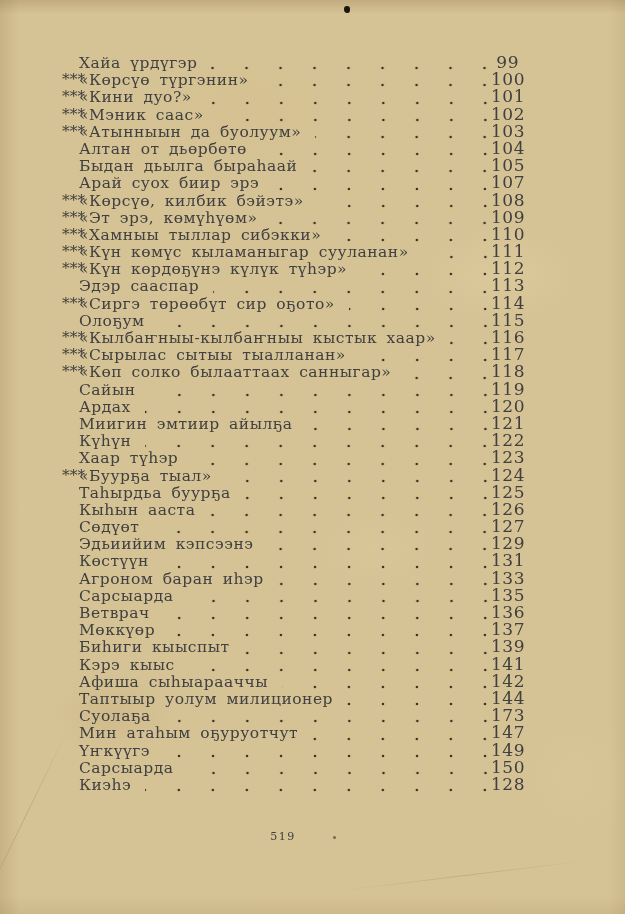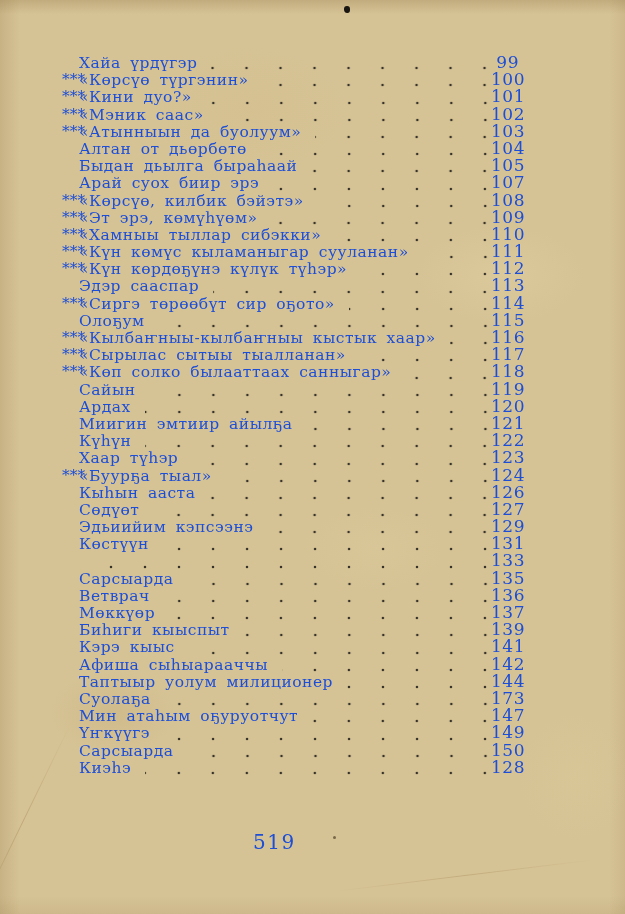--- a/index.html
+++ b/index.html
@@ -3,21 +3,21 @@
 <meta charset="utf-8">
 <style>
   html, body { margin: 0; padding: 0; }
   .page {
     position: relative;
     width: 625px;
     height: 914px;
     background: #d6c395;
     overflow: hidden;
     font-family: "DejaVu Serif", "Liberation Serif", serif;
-    color: #1d4ed8;
+    color: #404040;
   }
   .texture {
     position: absolute; inset: 0; pointer-events: none;
     background:
       radial-gradient(90px 60px at 18% 78%, rgba(170,140,85,0.16), rgba(170,140,85,0) 70%),
       radial-gradient(120px 70px at 80% 30%, rgba(232,214,168,0.30), rgba(232,214,168,0) 70%),
       radial-gradient(100px 60px at 60% 60%, rgba(225,207,160,0.25), rgba(225,207,160,0) 70%),
       radial-gradient(80px 90px at 92% 85%, rgba(222,204,156,0.30), rgba(222,204,156,0) 70%),
       radial-gradient(140px 90px at 40% 12%, rgba(205,180,125,0.18), rgba(205,180,125,0) 70%),
       linear-gradient(to bottom, rgba(120,90,45,0.22), rgba(120,90,45,0) 14px),
@@ -74,21 +74,21 @@
   }
   .pagenum {
     flex: 0 0 auto;
     width: 28px;
     text-align: right;
     font-size: 17px;
     letter-spacing: 0.5px;
   }
   .folio {
     position: absolute; top: 830px; left: 253px; width: 60px;
-    font-size: 20px; letter-spacing: 1.5px;
+    text-align: center; font-size: 11px; letter-spacing: 1.5px;
   }
 </style>
 </head>
 <body>
 
 <div class="page">
   <div class="texture"></div>
   <div class="crease-1"></div>
   <div class="crease-2"></div>
   <div class="ink-dot"></div>
@@ -263,20 +263,26 @@
     <span class="pagenum">123</span>
   </div>
 
   <div class="row">
     <span class="stars">***</span>
     <span class="title">«Буурҕа тыал»</span>
     <span class="leader"></span>
     <span class="pagenum">124</span>
   </div>
 
+  <div class="row">
+    <span class="stars"></span>
+    <span class="title">Таһырдьа буурҕа</span>
+    <span class="leader"></span>
+    <span class="pagenum">125</span>
+  </div>
 
   <div class="row">
     <span class="stars"></span>
     <span class="title">Кыһын ааста</span>
     <span class="leader"></span>
     <span class="pagenum">126</span>
   </div>
 
   <div class="row">
     <span class="stars"></span>
@@ -295,20 +301,21 @@
   <div class="row">
     <span class="stars"></span>
     <span class="title">Көстүүн</span>
     <span class="leader"></span>
     <span class="pagenum">131</span>
   </div>
 
 
   <div class="row">
     <span class="stars"></span>
+    <span class="title">Агроном баран иһэр</span>
     <span class="leader"></span>
     <span class="pagenum">133</span>
   </div>
 
   <div class="row">
     <span class="stars"></span>
     <span class="title">Сарсыарда</span>
     <span class="leader"></span>
     <span class="pagenum">135</span>
   </div>

